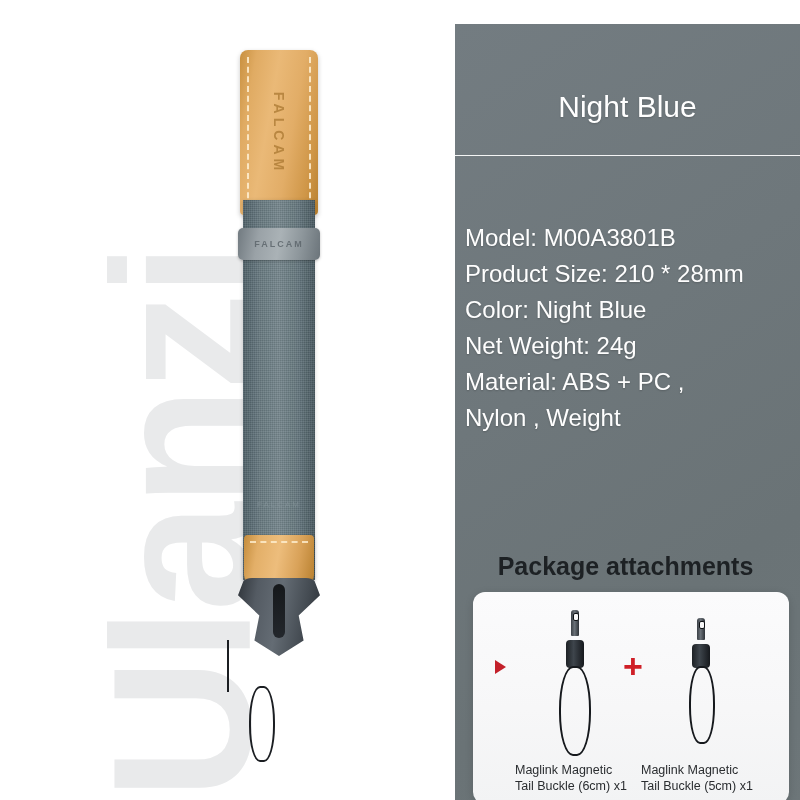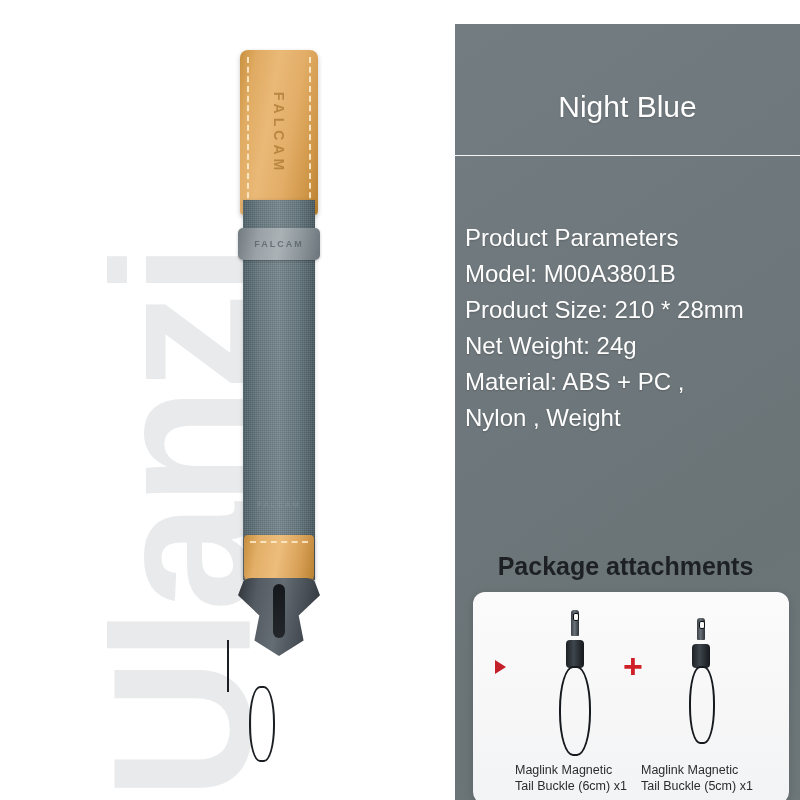--- a/index.html
+++ b/index.html
@@ -216,23 +216,23 @@
       <div class="cord-loop"></div>
     </div>
   </div>
 
   <div class="info-pane">
 
     <div class="panel-title">Night Blue</div>
     <div class="divider"></div>
 
     <div class="spec-list">
-      <div class="spec-line">Product Parameters</div>
       <div class="spec-line">Model: M00A3801B</div>
       <div class="spec-line">Product Size: 210 * 28mm</div>
+      <div class="spec-line">Color: Night Blue</div>
       <div class="spec-line">Net Weight: 24g</div>
       <div class="spec-line">Material: ABS + PC ,</div>
       <div class="spec-line">Nylon , Weight</div>
     </div>
 
     <div class="pkg-title">Package attachments</div>
 
     <div class="pkg-card">
 
       <div class="marker-tri"></div>

